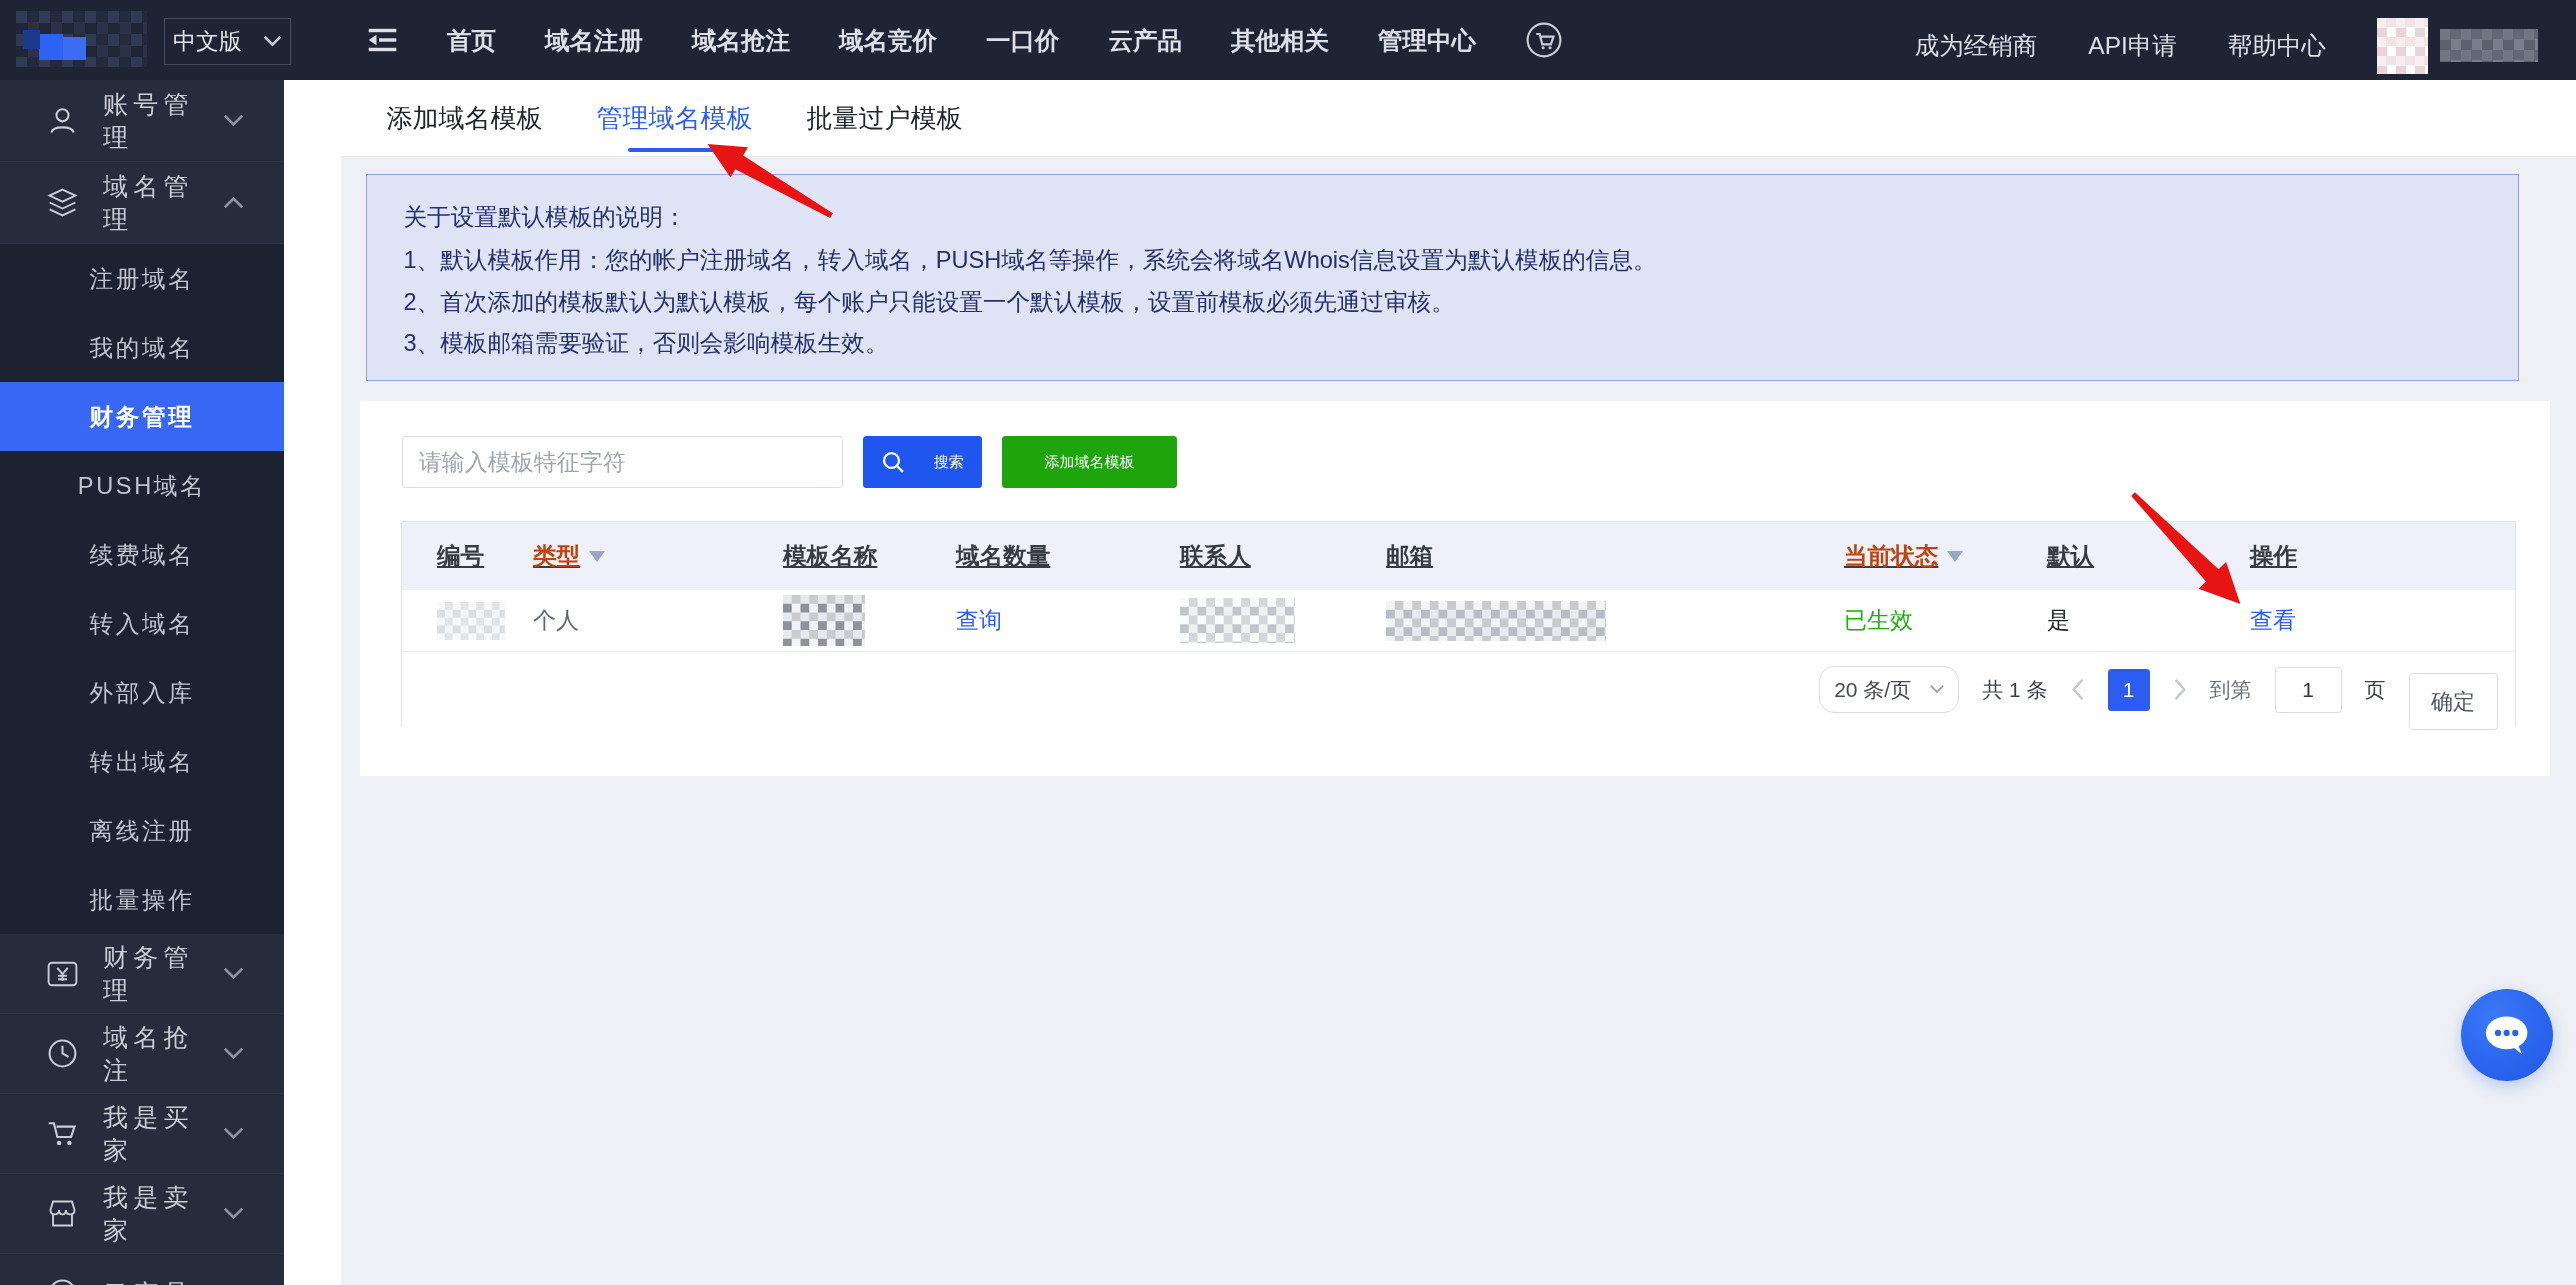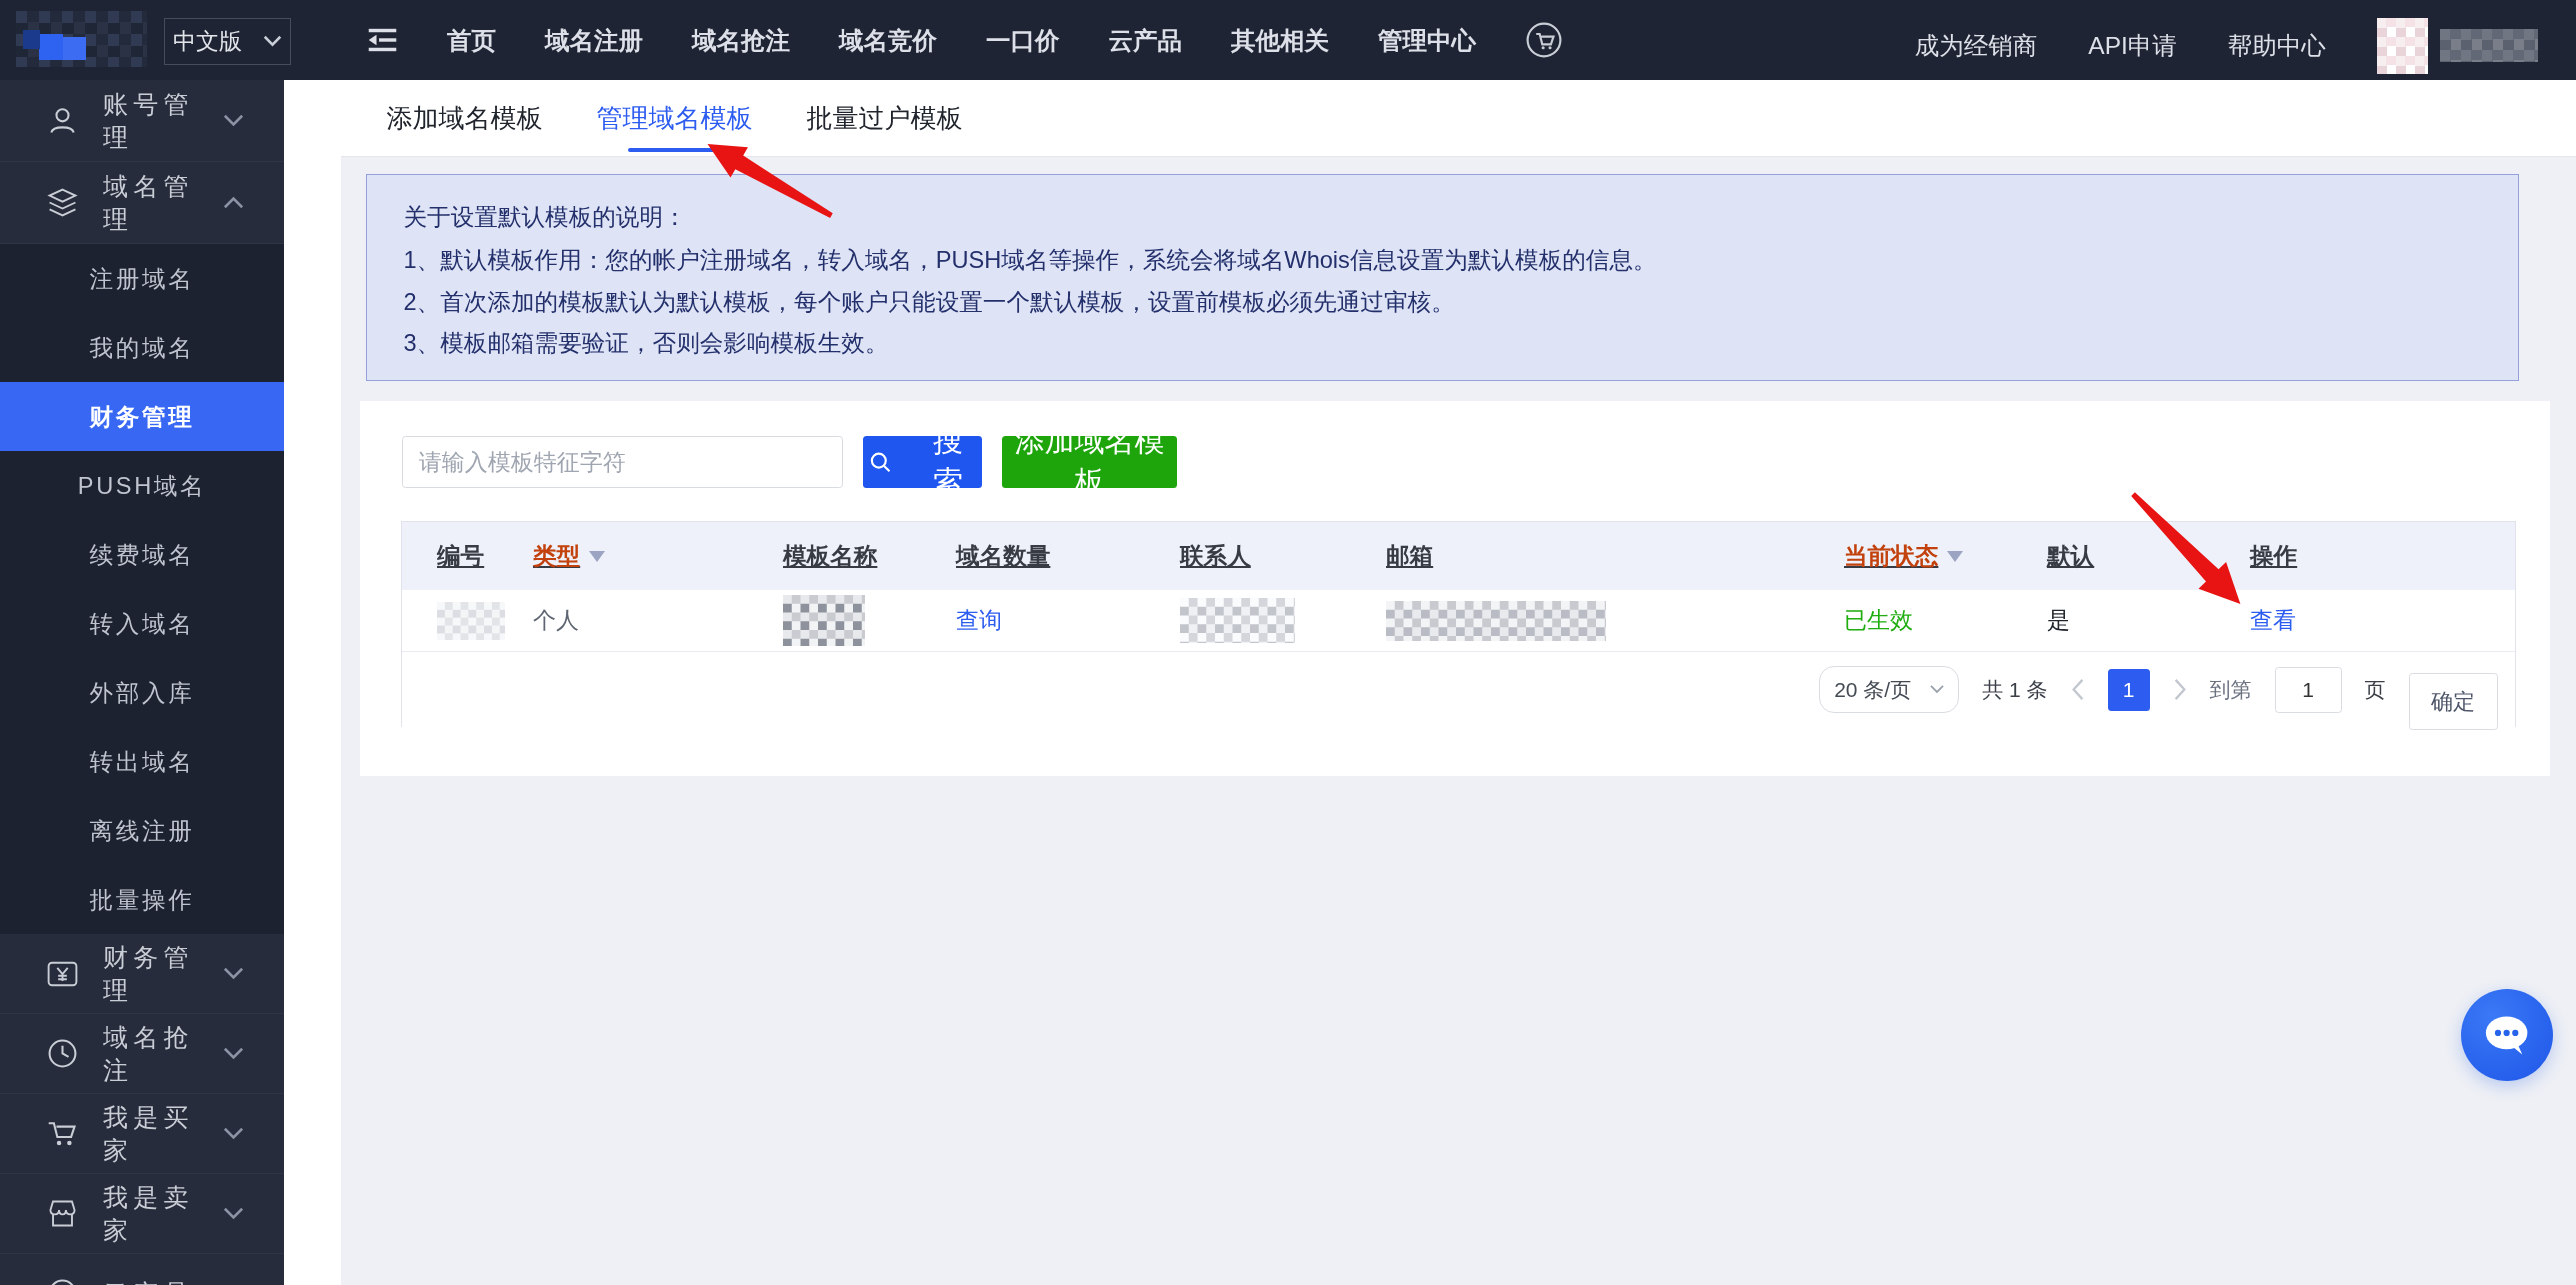--- a/index.html
+++ b/index.html
@@ -44,21 +44,21 @@
   
   .notice{position:absolute;left:24.5px;top:94px;width:2153px;height:207px;background:#dee3f6;
     border:1.7px solid #93a0db;box-sizing:border-box;color:#23306b;font-size:23.6px;}
   .notice .ln{position:absolute;left:37px;white-space:nowrap;}
   
   .card{position:absolute;left:19px;top:321px;width:2190px;height:375px;background:#ffffff;}
   .search-input{position:absolute;left:42px;top:35px;width:441px;height:52px;border:0.9px solid #d8dbe2;
     border-radius:3.5px;box-sizing:border-box;font-size:23px;padding:0 15.7px;color:#333;outline:none;
     font-family:"Liberation Sans","DejaVu Sans",sans-serif;}
   .search-input::placeholder{color:#a0a6b1;}
-  .btn{position:absolute;top:35px;height:52px;border:none;border-radius:3.5px;color:#fff;font-size:30px;
+  .btn{position:absolute;top:35px;height:52px;border:none;border-radius:3.5px;color:#fff;font-size:15px;
     display:flex;align-items:center;justify-content:center;gap:28px;cursor:pointer;
     font-family:"Liberation Sans","DejaVu Sans",sans-serif;}
   .btn-search{left:503px;width:119px;background:#1f56f0;}
   .btn-add{left:642px;width:175px;background:#1da50b;}
   
   .dtable{position:absolute;left:41px;top:120px;width:2115px;height:206px;border:0.9px solid #e0e3ec;box-sizing:border-box;}
   .trow{display:grid;grid-template-columns:96px 250px 173px 224px 206px 458px 203px 203px 301px;align-items:center;}
   .trow>div{padding-left:35px;}
   .thead{height:68px;background:#eef1f9;font-size:23.6px;color:#363b44;font-weight:600;text-decoration:underline;}
   .thead .sortable{color:#c2410c;display:flex;align-items:center;gap:8.7px;}

